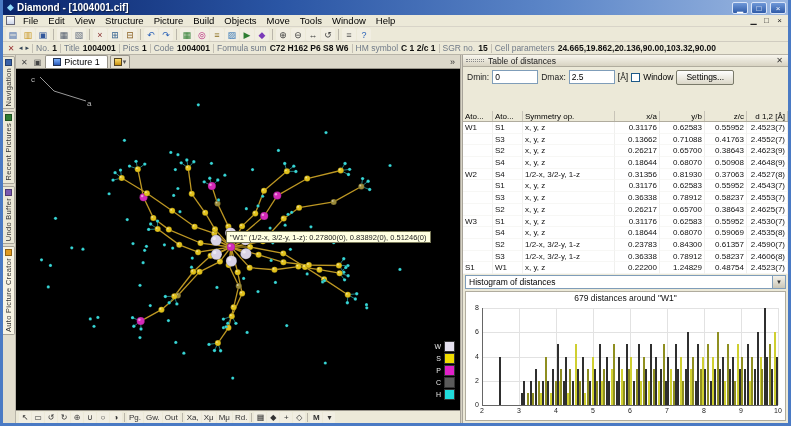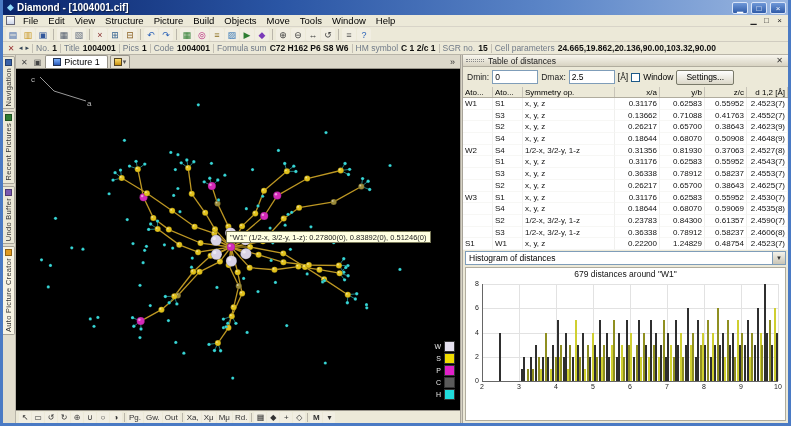--- a/index.html
+++ b/index.html
@@ -53,21 +53,21 @@
 .splitter{width:3px;flex:none;background:#d8d4c6;border-left:1px solid #a8a49a;border-right:1px solid #a8a49a;}
 .rightpanel{flex:1;display:flex;flex-direction:column;background:#ece9d8;min-width:0;}
 .panel-header{height:12px;flex:none;display:flex;align-items:center;gap:4px;padding:0 3px;background:linear-gradient(#f8f6ee,#d8d3c2);border-bottom:1px solid #b0ac9e;font-size:8.5px;color:#222;}
 .grip{width:18px;height:3px;border-top:1px dotted #888;border-bottom:1px dotted #888;}
 .ph-close{font-size:8px;color:#333;padding:0 2px;}
 .controls{height:20px;flex:none;display:flex;align-items:center;gap:3px;padding:0 4px;font-size:8.5px;}
 .controls input{width:46px;height:14px;border:1px solid #7f9db9;font-size:8.5px;padding:0 2px;font-family:"Liberation Sans",sans-serif;}
 .chk{width:9px;height:9px;background:#fff;border:1px solid #1d5987;flex:none;}
 .btn{height:15px;padding:0 9px;background:linear-gradient(#fefefe,#dcd8c8);border:1px solid #7a7a6a;border-radius:2px;font-size:8.5px;font-family:"Liberation Sans",sans-serif;}
 .thead,.tr{display:grid;grid-template-columns:30px 30px 92px 45px 45px 42px 41px;}
-.thead{height:11px;flex:none;background:#ece9d8;border-bottom:1px solid #b0ac9e;}
+.thead{height:11px;flex:none;background:#ece9d8;border-bottom:1px solid #b0ac9e;margin-top:24px;}
 .th{font-size:8px;padding:0 2px;border-right:1px solid #c8c4b8;line-height:11px;overflow:hidden;white-space:nowrap;}
 .th.num{text-align:right;}
 .tbody{flex:none;height:152px;background:#fff;overflow:hidden;}
 .tr{height:11.7px;}
 .td{font-size:8px;line-height:11.5px;padding:0 2px;border-right:1px solid #f0f0ee;border-bottom:1px solid #f7f7f5;overflow:hidden;white-space:nowrap;color:#111;}
 .td.num{text-align:right;}
 .combo{height:14px;flex:none;margin:1px 2px;background:#fff;border:1px solid #7f9db9;display:flex;align-items:center;font-size:8.5px;padding-left:3px;}
 .combo-btn{margin-left:auto;width:13px;height:12px;background:linear-gradient(#f4f2ea,#cac6b6);border-left:1px solid #7f9db9;font-size:6px;line-height:12px;text-align:center;color:#333;}
 .chart{flex:1;margin:1px 2px 2px;background:#fff;border:1px solid #b0ac9e;position:relative;min-height:0;overflow:hidden;}
 .chart-title{text-align:center;font-size:8.5px;padding-top:1px;color:#111;}

